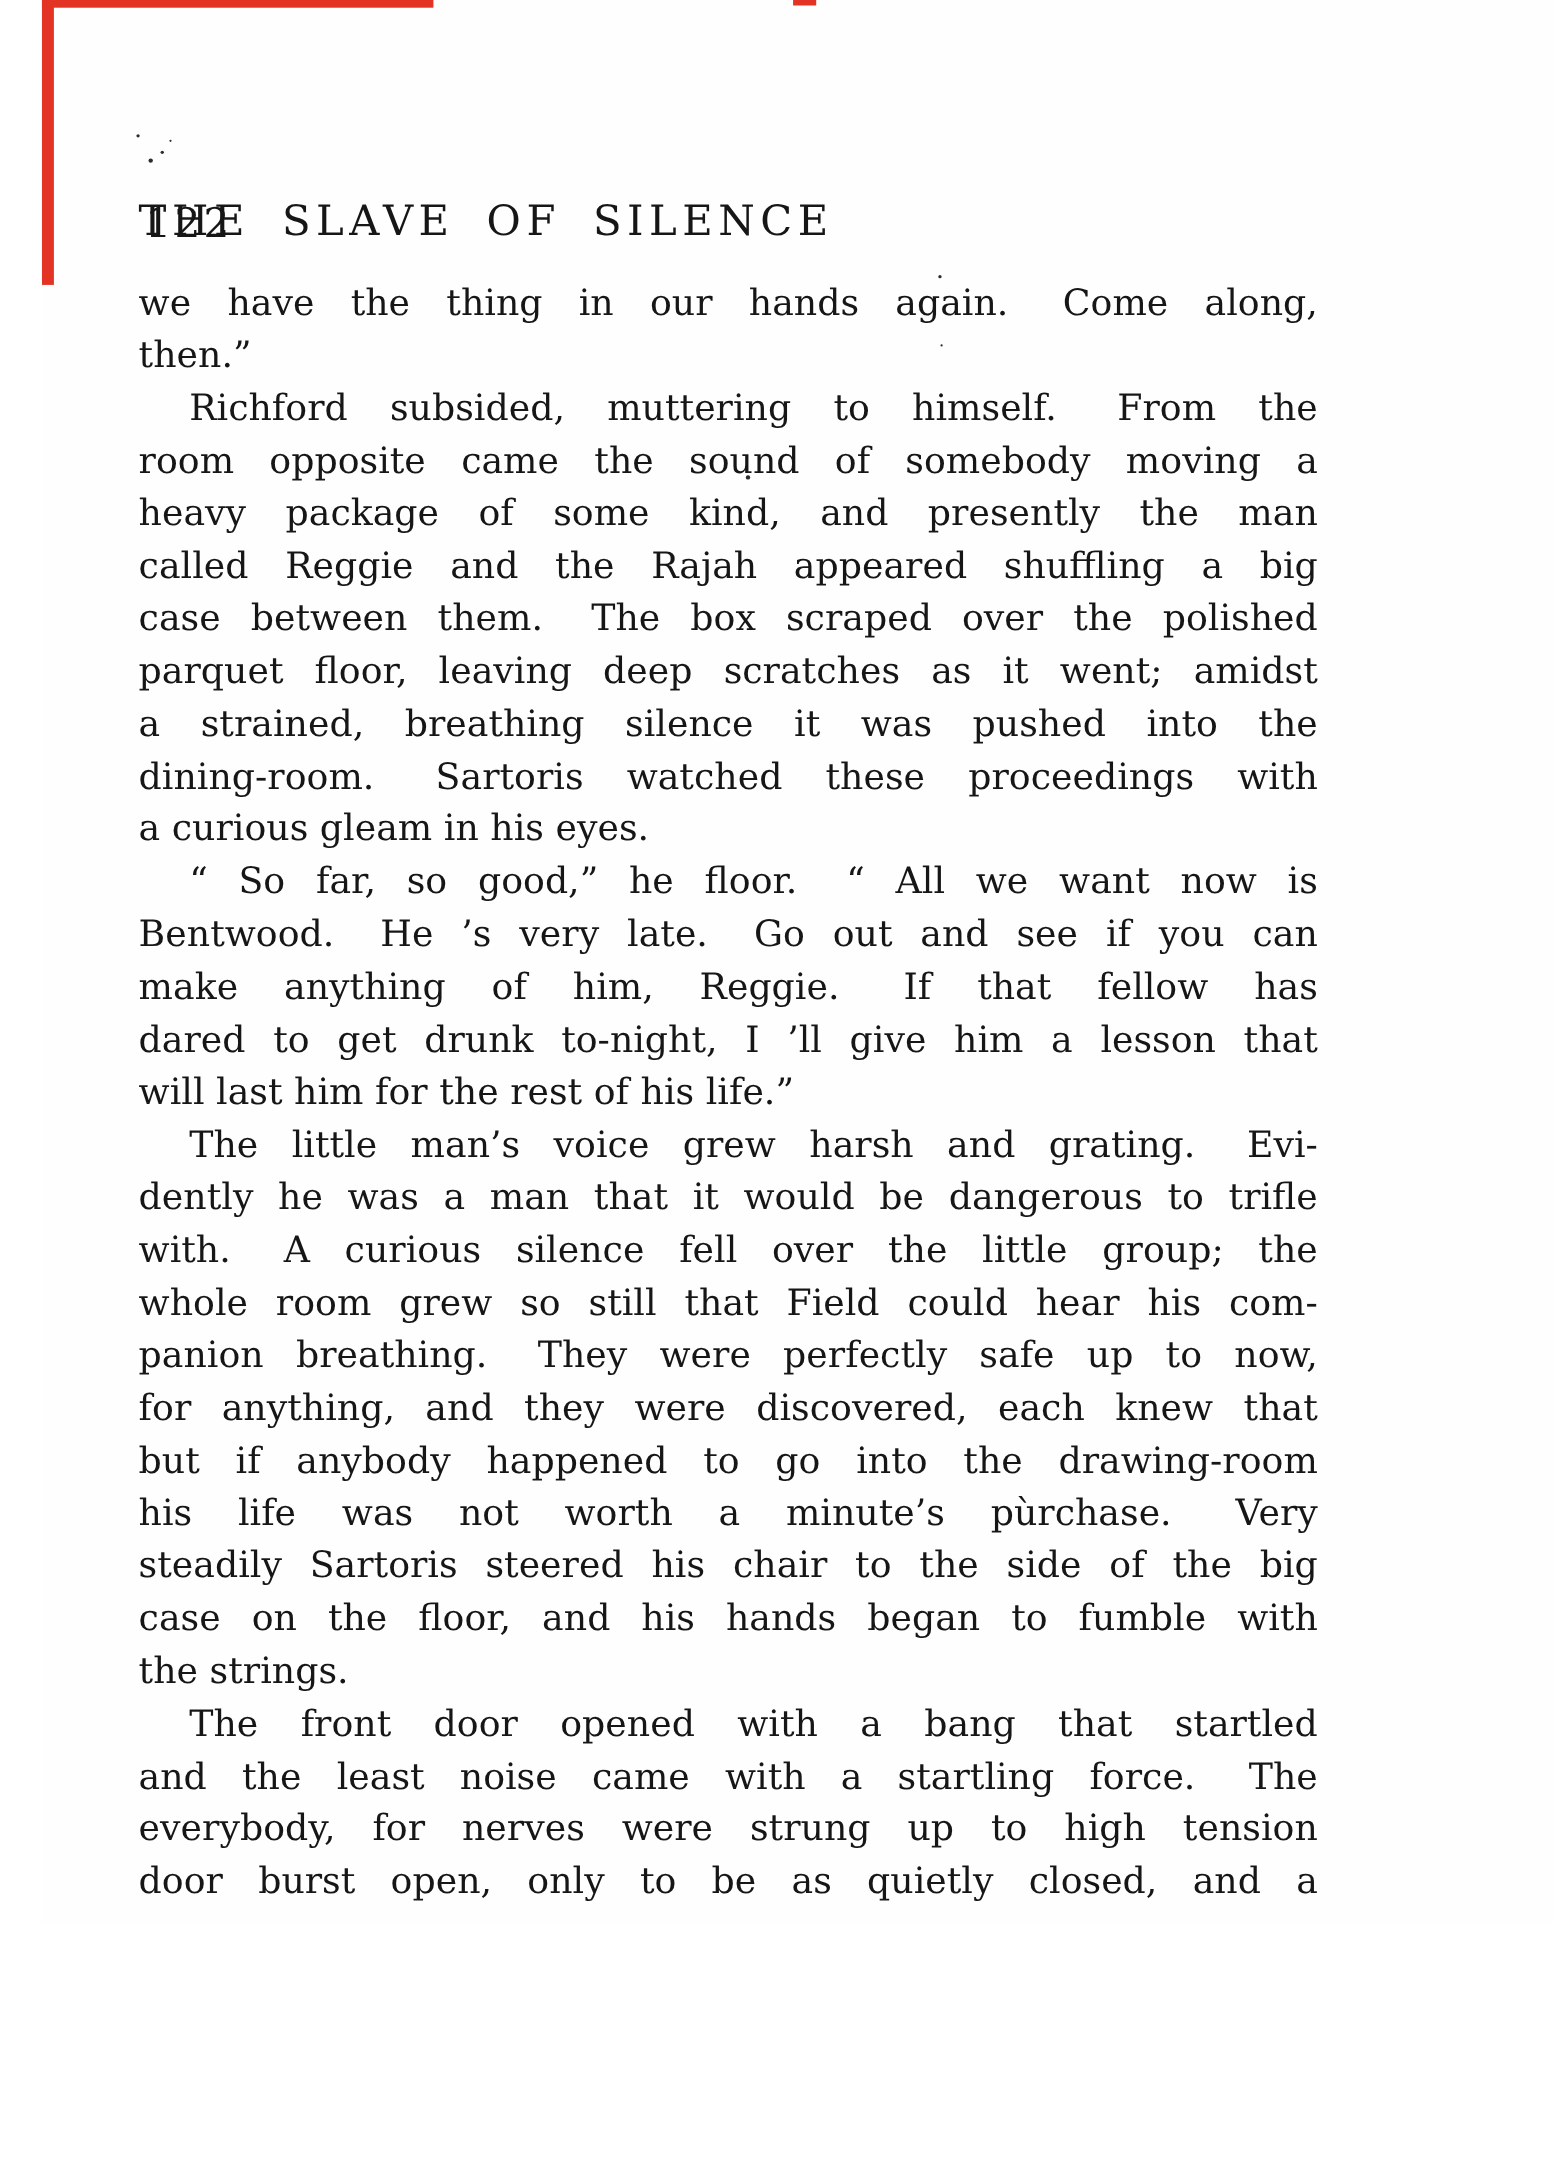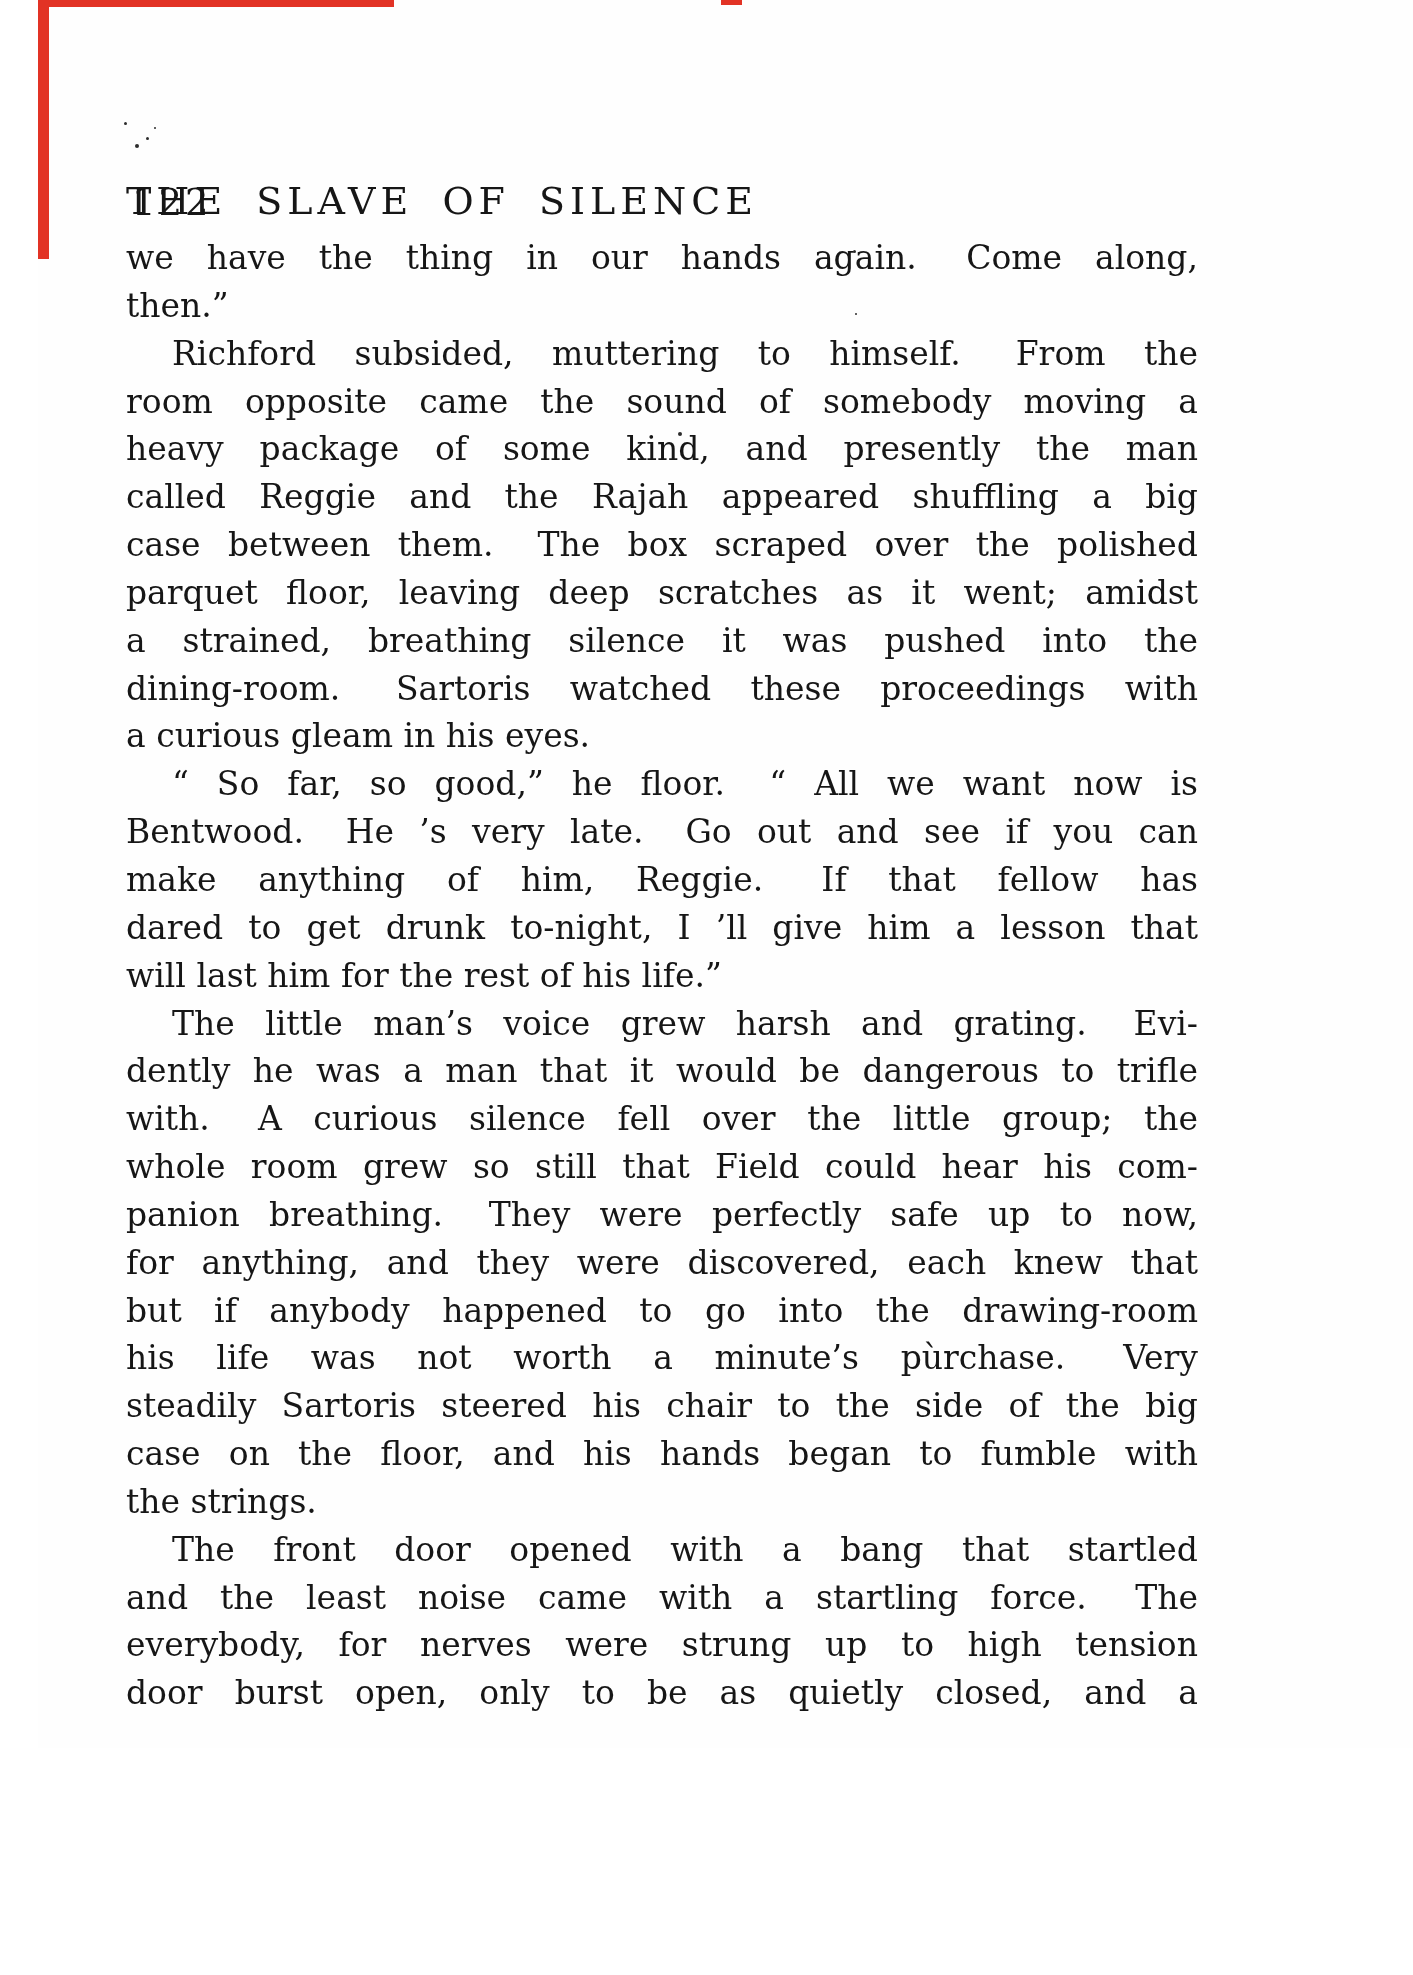--- a/index.html
+++ b/index.html
@@ -22,21 +22,21 @@
     position:absolute;left:94px;top:184px;
     font-size:37px;line-height:1;letter-spacing:3px;
   }
   .running-head{
     position:absolute;left:88px;top:182px;width:1072px;
     font-size:38px;line-height:1;
     letter-spacing:5px;word-spacing:12px;
   }
   
   .body-text{
-    position:absolute;left:88px;top:234px;width:1072px;
+    position:absolute;left:88px;top:251px;width:1072px;
     font-size:33px;line-height:47.85px;
     text-rendering:optimizeLegibility;
   }
   .line{
     text-align:justify;
     text-align-last:justify;
     height:47.85px;white-space:normal;
   }
   .line.indent{ text-indent:46px; }
   .line.para-end{ text-align-last:left; }

